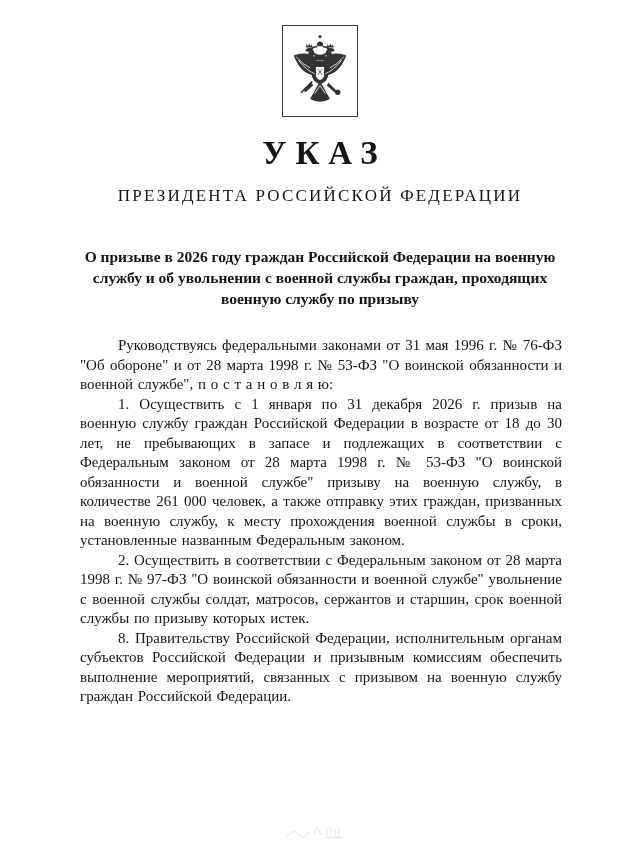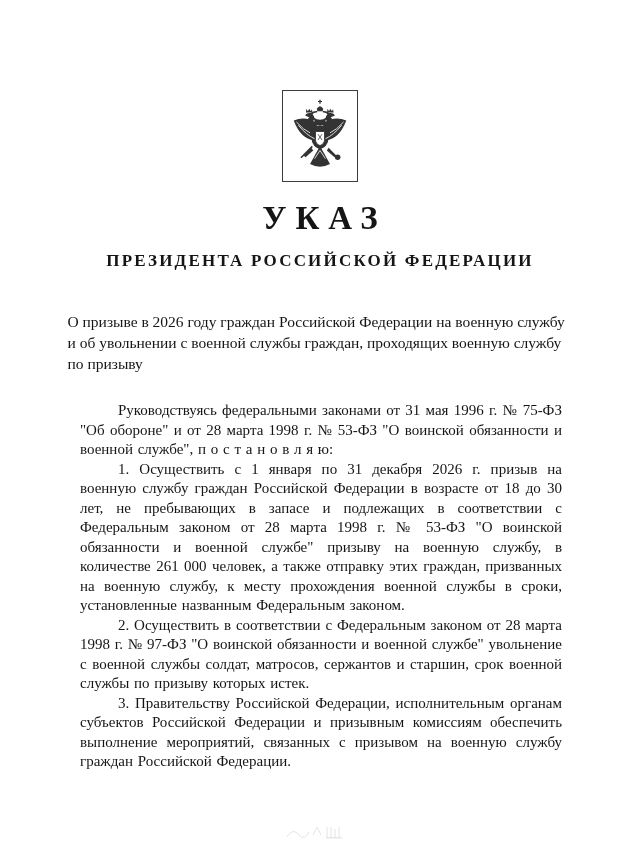--- a/index.html
+++ b/index.html
@@ -6,50 +6,50 @@
   html,body { width:640px; height:865px; background:#ffffff; }
   body {
     font-family:"Liberation Serif","DejaVu Serif",serif;
     color:#151515;
     overflow:hidden;
   }
   .page {
     position:relative;
     width:640px; height:865px;
     background:#ffffff;
-    padding-top:90px;
+    padding-top:25px;
   }
   .emblem-box {
     width:76px; height:92px;
     margin:0 auto;
     border:1px solid #3c3c3c;
     display:flex; align-items:center; justify-content:center;
     background:#fff;
   }
   .doc-title {
     margin-top:18px;
     text-align:center;
     font-size:33px;
     font-weight:600;
     letter-spacing:9px;
     text-indent:9px; 
   }
   .doc-subtitle {
     margin-top:14px;
     text-align:center;
     font-size:17px;
-    font-weight:700;
+    font-weight:400;
     letter-spacing:2.2px;
   }
   .doc-heading {
     margin:40px auto 0;
     max-width:505px;
-    text-align:left;
+    text-align:center;
     font-size:15.5px;
-    font-weight:normal;
+    font-weight:bold;
     line-height:21px;
   }
   .doc-body {
     margin-top:27px;
     padding:0 78px 0 80px;
     font-size:15px;
     line-height:19.5px;
     text-align:justify;
   }
   .doc-body p {
@@ -114,24 +114,24 @@
     </svg>
   </div>
 
   <h1 class="doc-title">УКАЗ</h1>
 
   <h2 class="doc-subtitle">ПРЕЗИДЕНТА РОССИЙСКОЙ ФЕДЕРАЦИИ</h2>
 
   <p class="doc-heading">О призыве в 2026 году граждан Российской Федерации на военную службу и об увольнении с военной службы граждан, проходящих военную службу по призыву</p>
 
   <div class="doc-body">
-    <p>Руководствуясь федеральными законами от 31 мая 1996 г. № 75-ФЗ "Об обороне" и от 28 марта 1998 г. № 53-ФЗ "О воинской обязанности и военной службе", п о с т а н о в л я ю:</p>
+    <p>Руководствуясь федеральными законами от 31 мая 1996 г. № 76-ФЗ "Об обороне" и от 28 марта 1998 г. № 53-ФЗ "О воинской обязанности и военной службе", п о с т а н о в л я ю:</p>
     <p>1. Осуществить с 1 января по 31 декабря 2026 г. призыв на военную службу граждан Российской Федерации в возрасте от 18 до 30 лет, не пребывающих в запасе и подлежащих в соответствии с Федеральным законом от 28 марта 1998 г. № 53-ФЗ "О воинской обязанности и военной службе" призыву на военную службу, в количестве 261 000 человек, а также отправку этих граждан, призванных на военную службу, к месту прохождения военной службы в сроки, установленные названным Федеральным законом.</p>
     <p>2. Осуществить в соответствии с Федеральным законом от 28 марта 1998 г. № 97-ФЗ "О воинской обязанности и военной службе" увольнение с военной службы солдат, матросов, сержантов и старшин, срок военной службы по призыву которых истек.</p>
-    <p>3. Правительству Российской Федерации, исполнительным органам субъектов Российской Федерации и призывным комиссиям обеспечить выполнение мероприятий, связанных с призывом на военную службу граждан Российской Федерации.</p>
+    <p>8. Правительству Российской Федерации, исполнительным органам субъектов Российской Федерации и призывным комиссиям обеспечить выполнение мероприятий, связанных с призывом на военную службу граждан Российской Федерации.</p>
   </div>
 
   <div class="footer-mark">
     <svg width="70" height="26" viewBox="0 0 70 26" aria-hidden="true">
       <g stroke="#c4c4c4" stroke-width="1" fill="none">
         <path d="M4 20 q6 -10 12 -2 q5 6 10 -3"></path>
         <path d="M30 18 l4 -8 4 8"></path>
         <path d="M44 10 v10 M48 10 v10 M52 12 v8 M56 10 v10"></path>
       </g>
       <rect x="43" y="20" width="16" height="1.5" fill="#cccccc"></rect>

